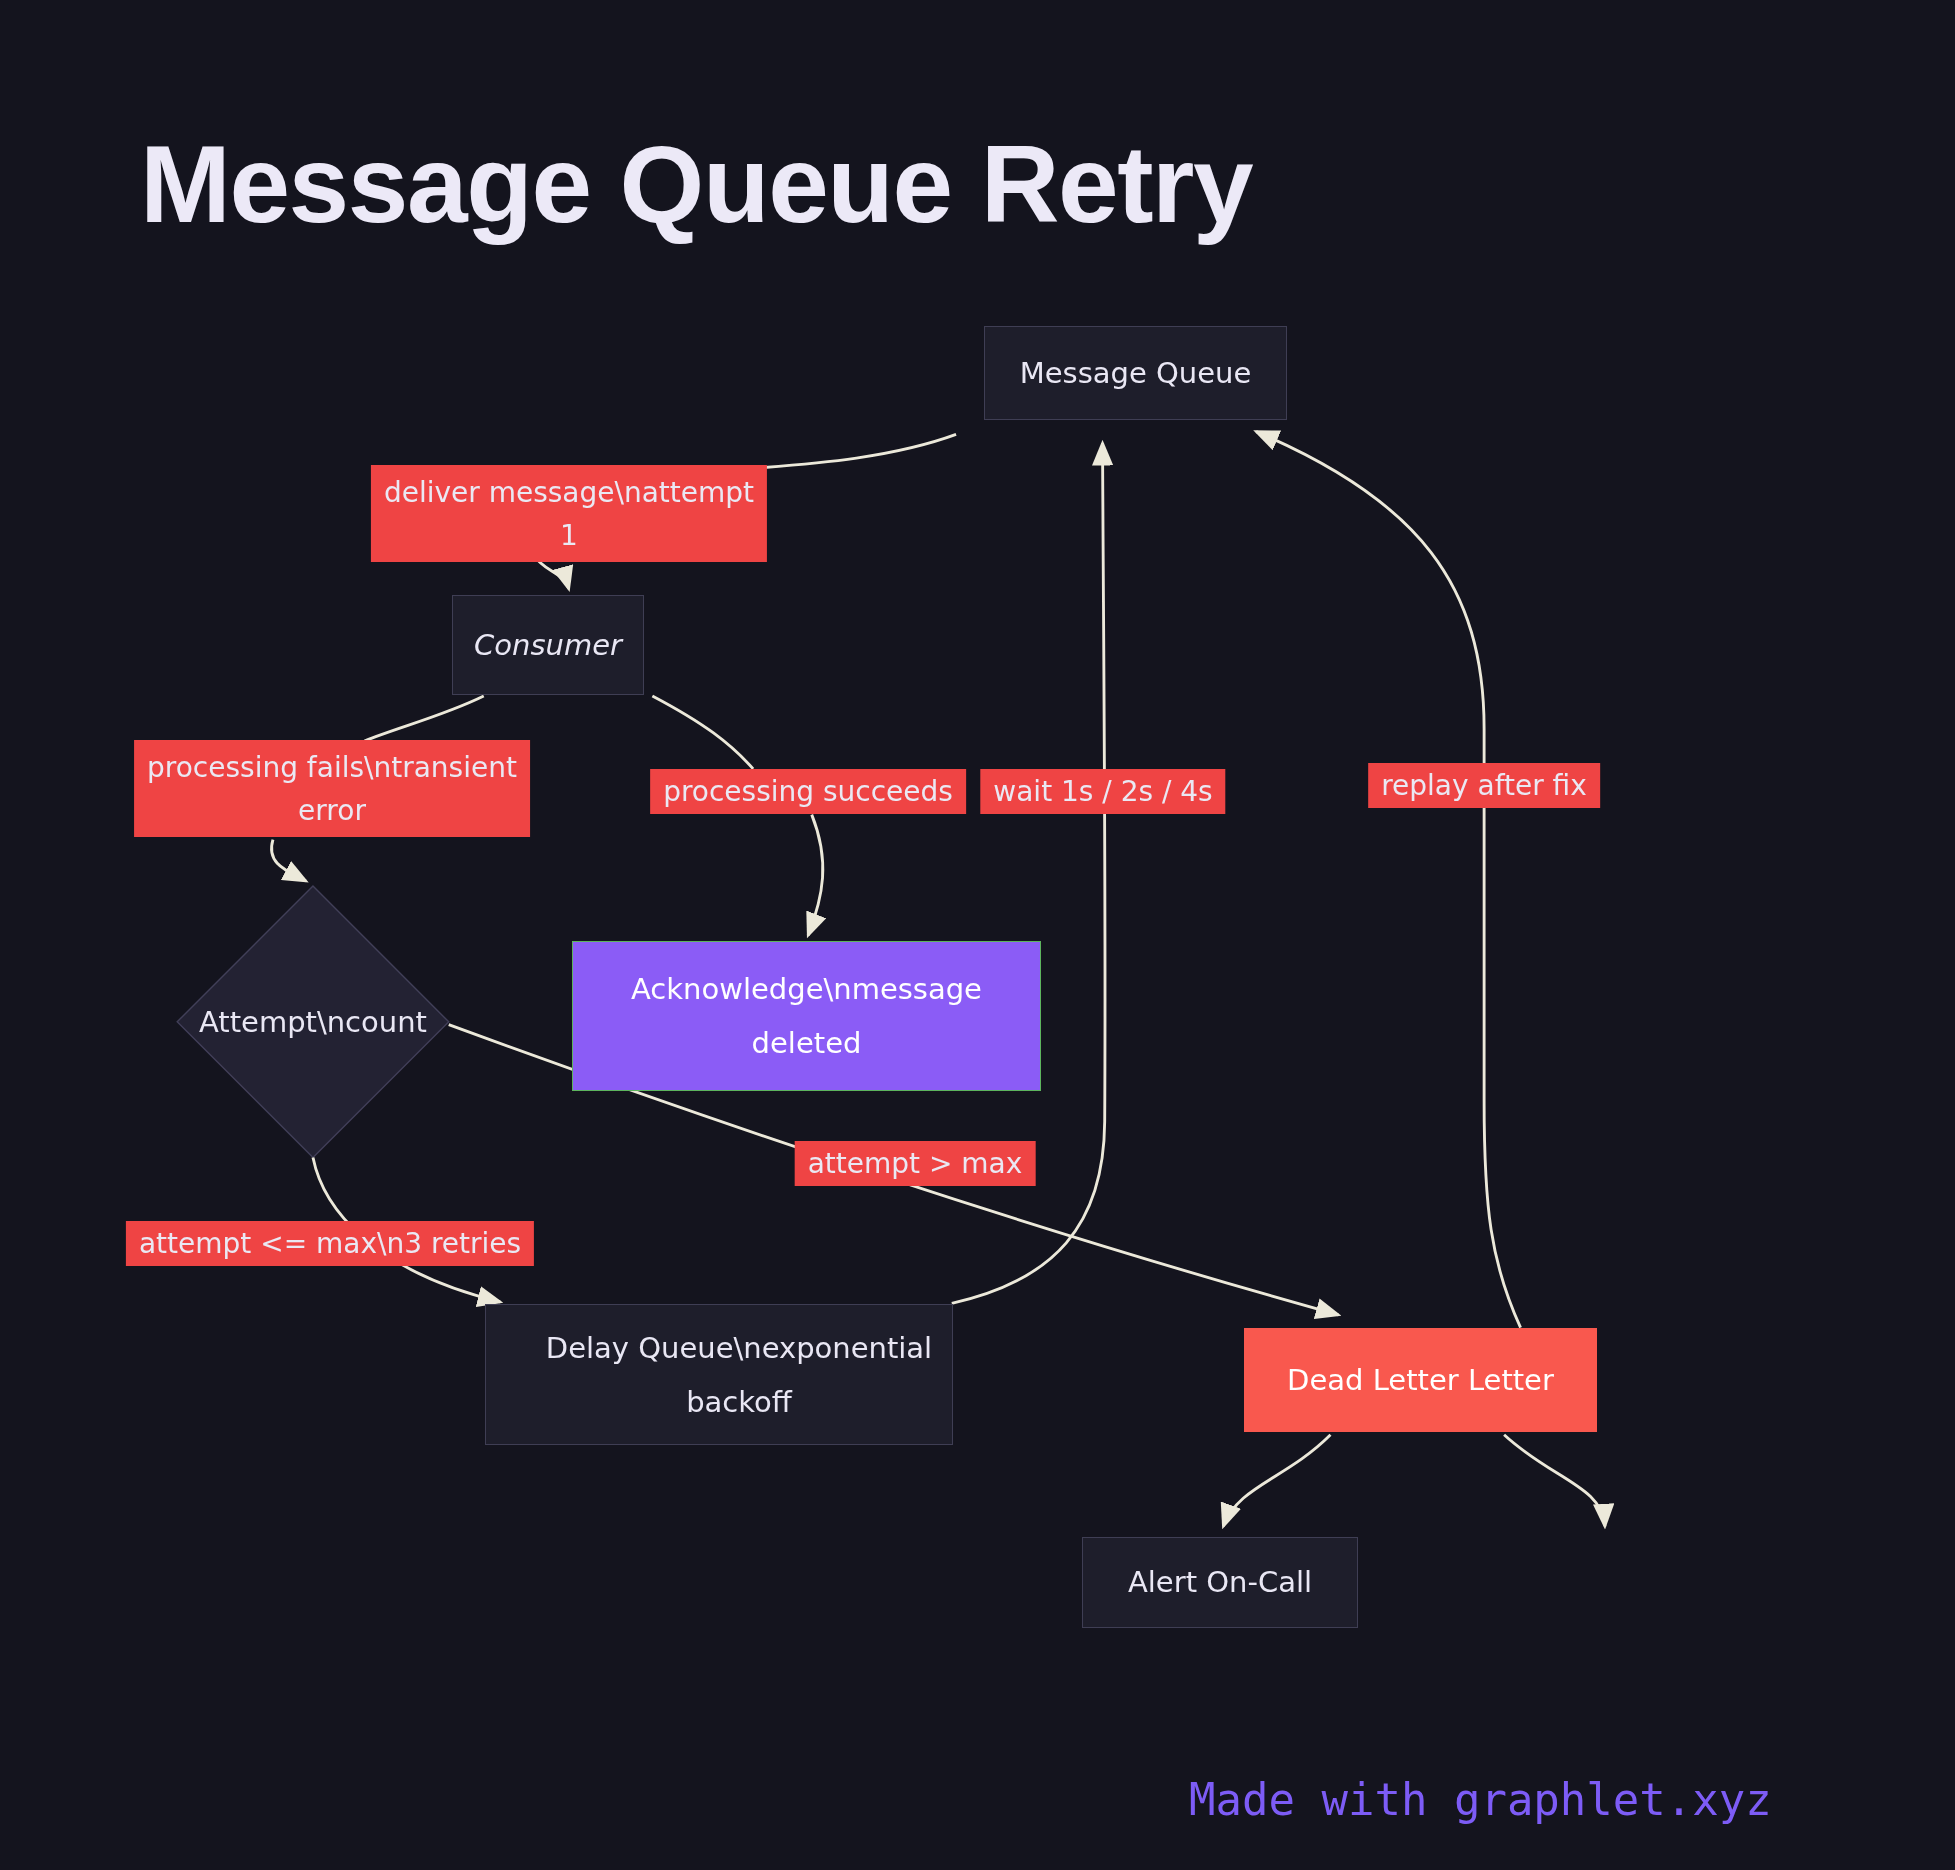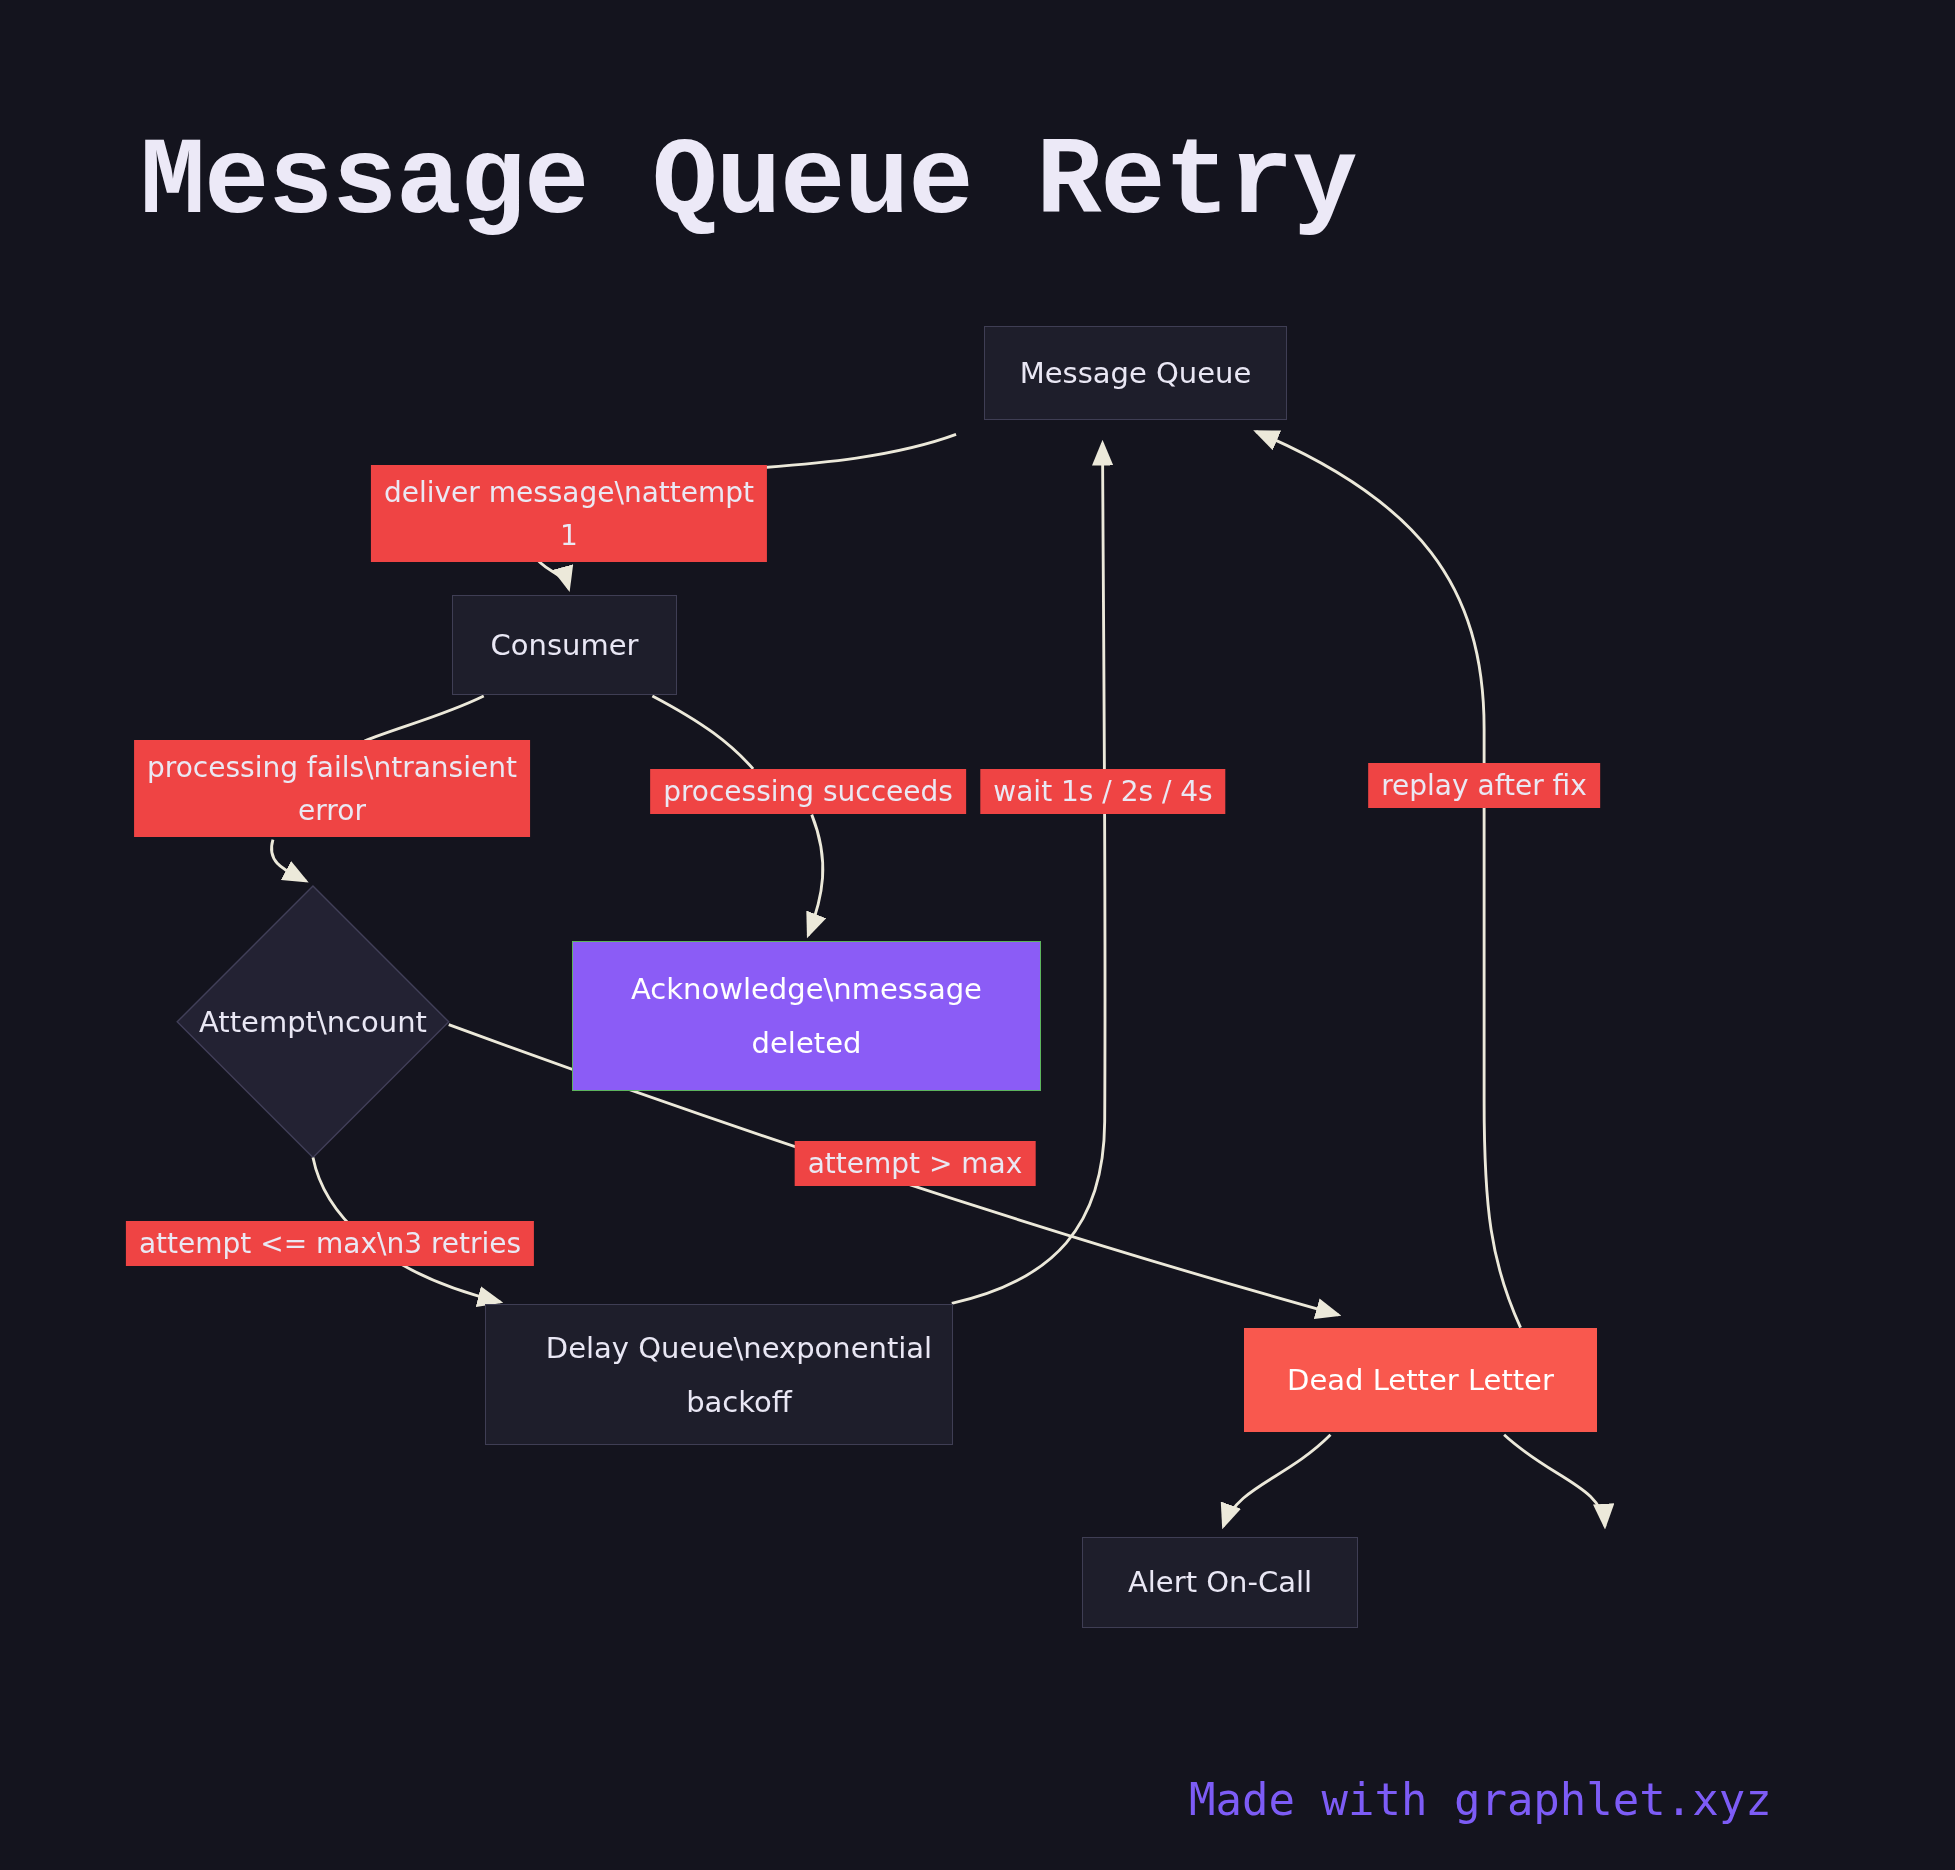--- a/index.html
+++ b/index.html
@@ -15,21 +15,21 @@
     width: 1955px;
     height: 1870px;
     background: #14141e;
     overflow: hidden;
   }
   .title {
     position: absolute;
     left: 140px;
     top: 121px;
     margin: 0;
-    font-family: Liberation Mono, monospace;
+    font-family: Liberation Sans, sans-serif;
     font-weight: 700;
     font-size: 109px;
     letter-spacing: -1.4px;
     color: #ece9f7;
   }
   svg.edges {
     position: absolute;
     left: 0; top: 0;
     width: 1955px;
     height: 1870px;
@@ -128,21 +128,21 @@
       <path d="M 2128 1858 C 2086 1766, 2077 1690, 2077 1540 L 2077 1020 C 2077 820, 1985 700, 1758 604" marker-end="url(#arrow)"></path>
       <path d="M 1862 2008 C 1800 2070, 1732 2080, 1712 2136" marker-end="url(#arrow)"></path>
       <path d="M 2105 2008 C 2172 2070, 2243 2080, 2246 2136" marker-end="url(#arrow)"></path>
     </g>
   </svg>
 
   <div class="node" style="left:952px; top:326px; width:303px; height:94px;margin-left:32px;">
     <span>Message Queue</span>
   </div>
 
-  <div class="node" style="left:452px; top:595px; width:225px; height:100px;">
+  <div class="node" style="left:452px; top:595px; width:192px; height:100px;font-style:italic;">
     <span>Consumer</span>
   </div>
 
   <div class="diamond-text" style="transform: translateY(-50%); top:1022px;">Attempt\ncount</div>
 
   <div class="node success" style="left:572px; top:941px; width:469px; height:150px;">
     <span class="l">Acknowledge\nmessage</span>
     <span class="l">deleted</span>
   </div>
 

